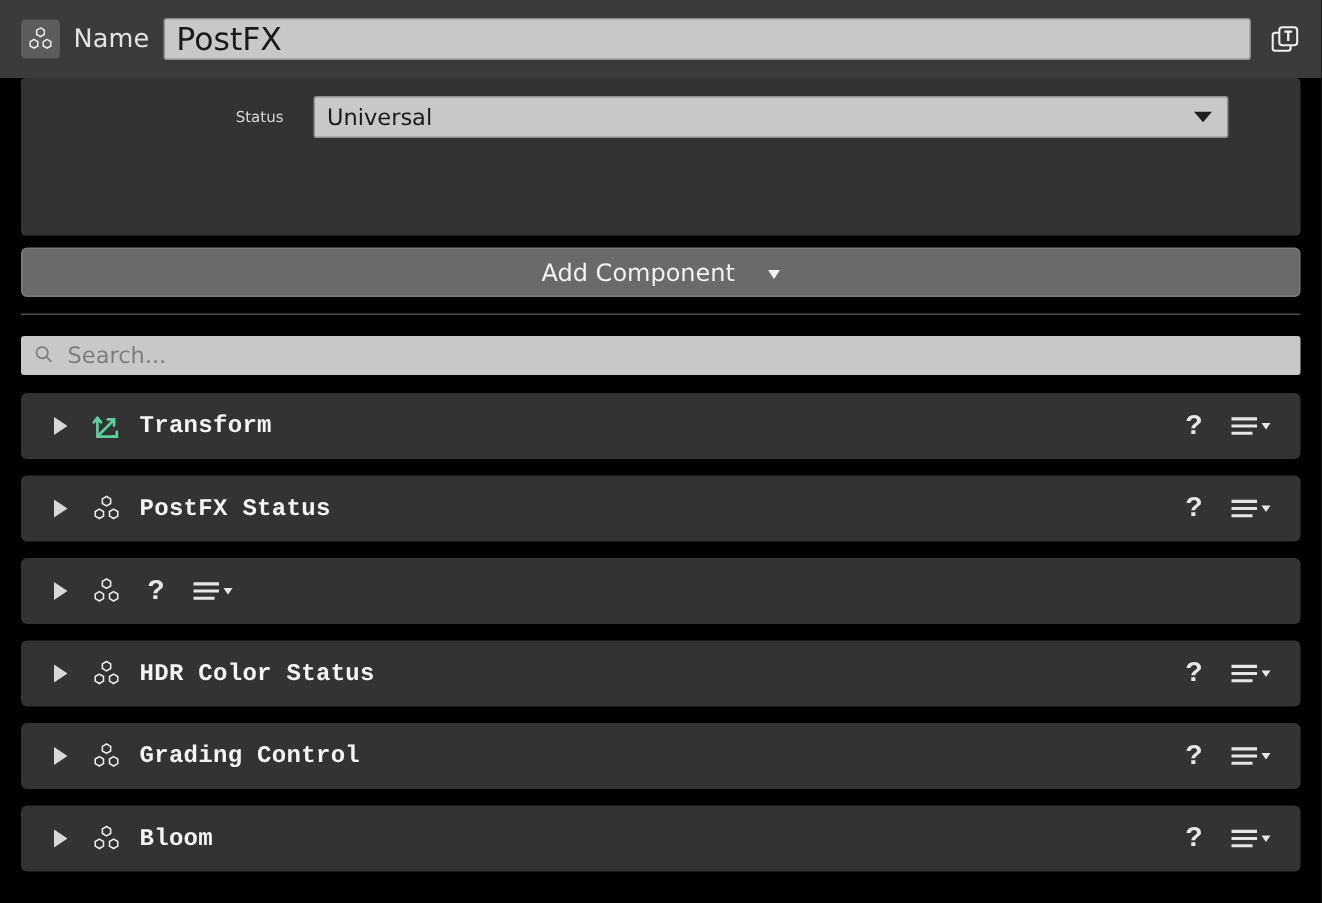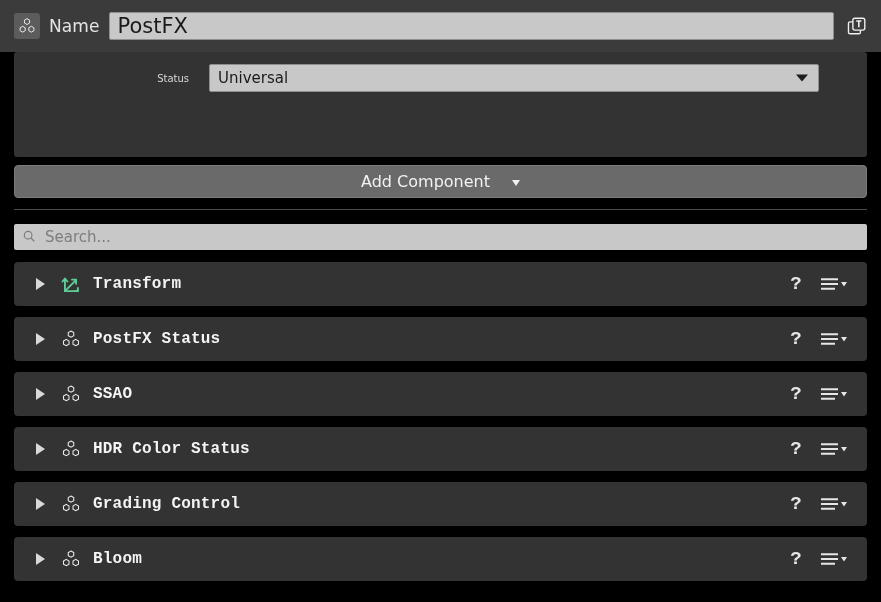--- a/index.html
+++ b/index.html
@@ -375,21 +375,20 @@
 
   <div class="comp-row">
     <span class="twisty"></span>
     <span class="comp-icon">
           <svg width="20" height="20" viewBox="0 0 24 24" fill="none" stroke="#ededed" stroke-width="1.25">
             <path d="M12 2.4 L15.3 4.3 L15.3 8.0 L12 9.9 L8.7 8.0 L8.7 4.3 Z"></path>
             <path d="M6.3 12.5 L9.6 14.4 L9.6 18.1 L6.3 20.0 L3.0 18.1 L3.0 14.4 Z"></path>
             <path d="M17.7 12.5 L21.0 14.4 L21.0 18.1 L17.7 20.0 L14.4 18.1 L14.4 14.4 Z"></path>
           </svg>
         </span>
-    <span class="comp-title">SSAO</span>
     <span class="help-btn">?</span>
     <span class="menu-btn">
       <svg width="30" height="18" viewBox="0 0 30 18" fill="none">
         <path d="M2 4.2 H19 M2 9 H19 M2 13.8 H16" stroke="#e6e6e6" stroke-width="2.1"></path>
         <path d="M22 7 L28 7 L25 11.4 Z" fill="#e6e6e6"></path>
       </svg>
     </span>
   </div>
 
   <div class="comp-row">

